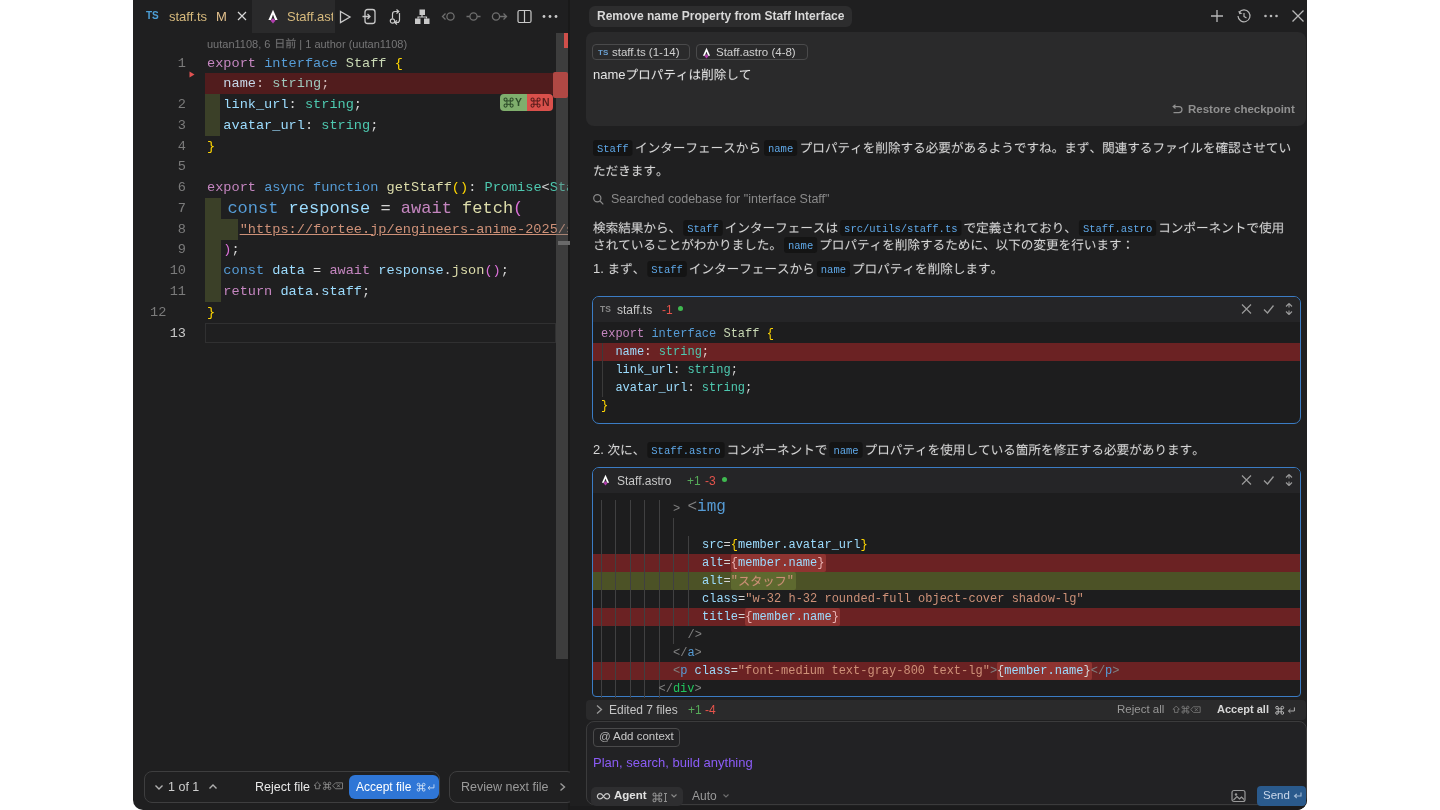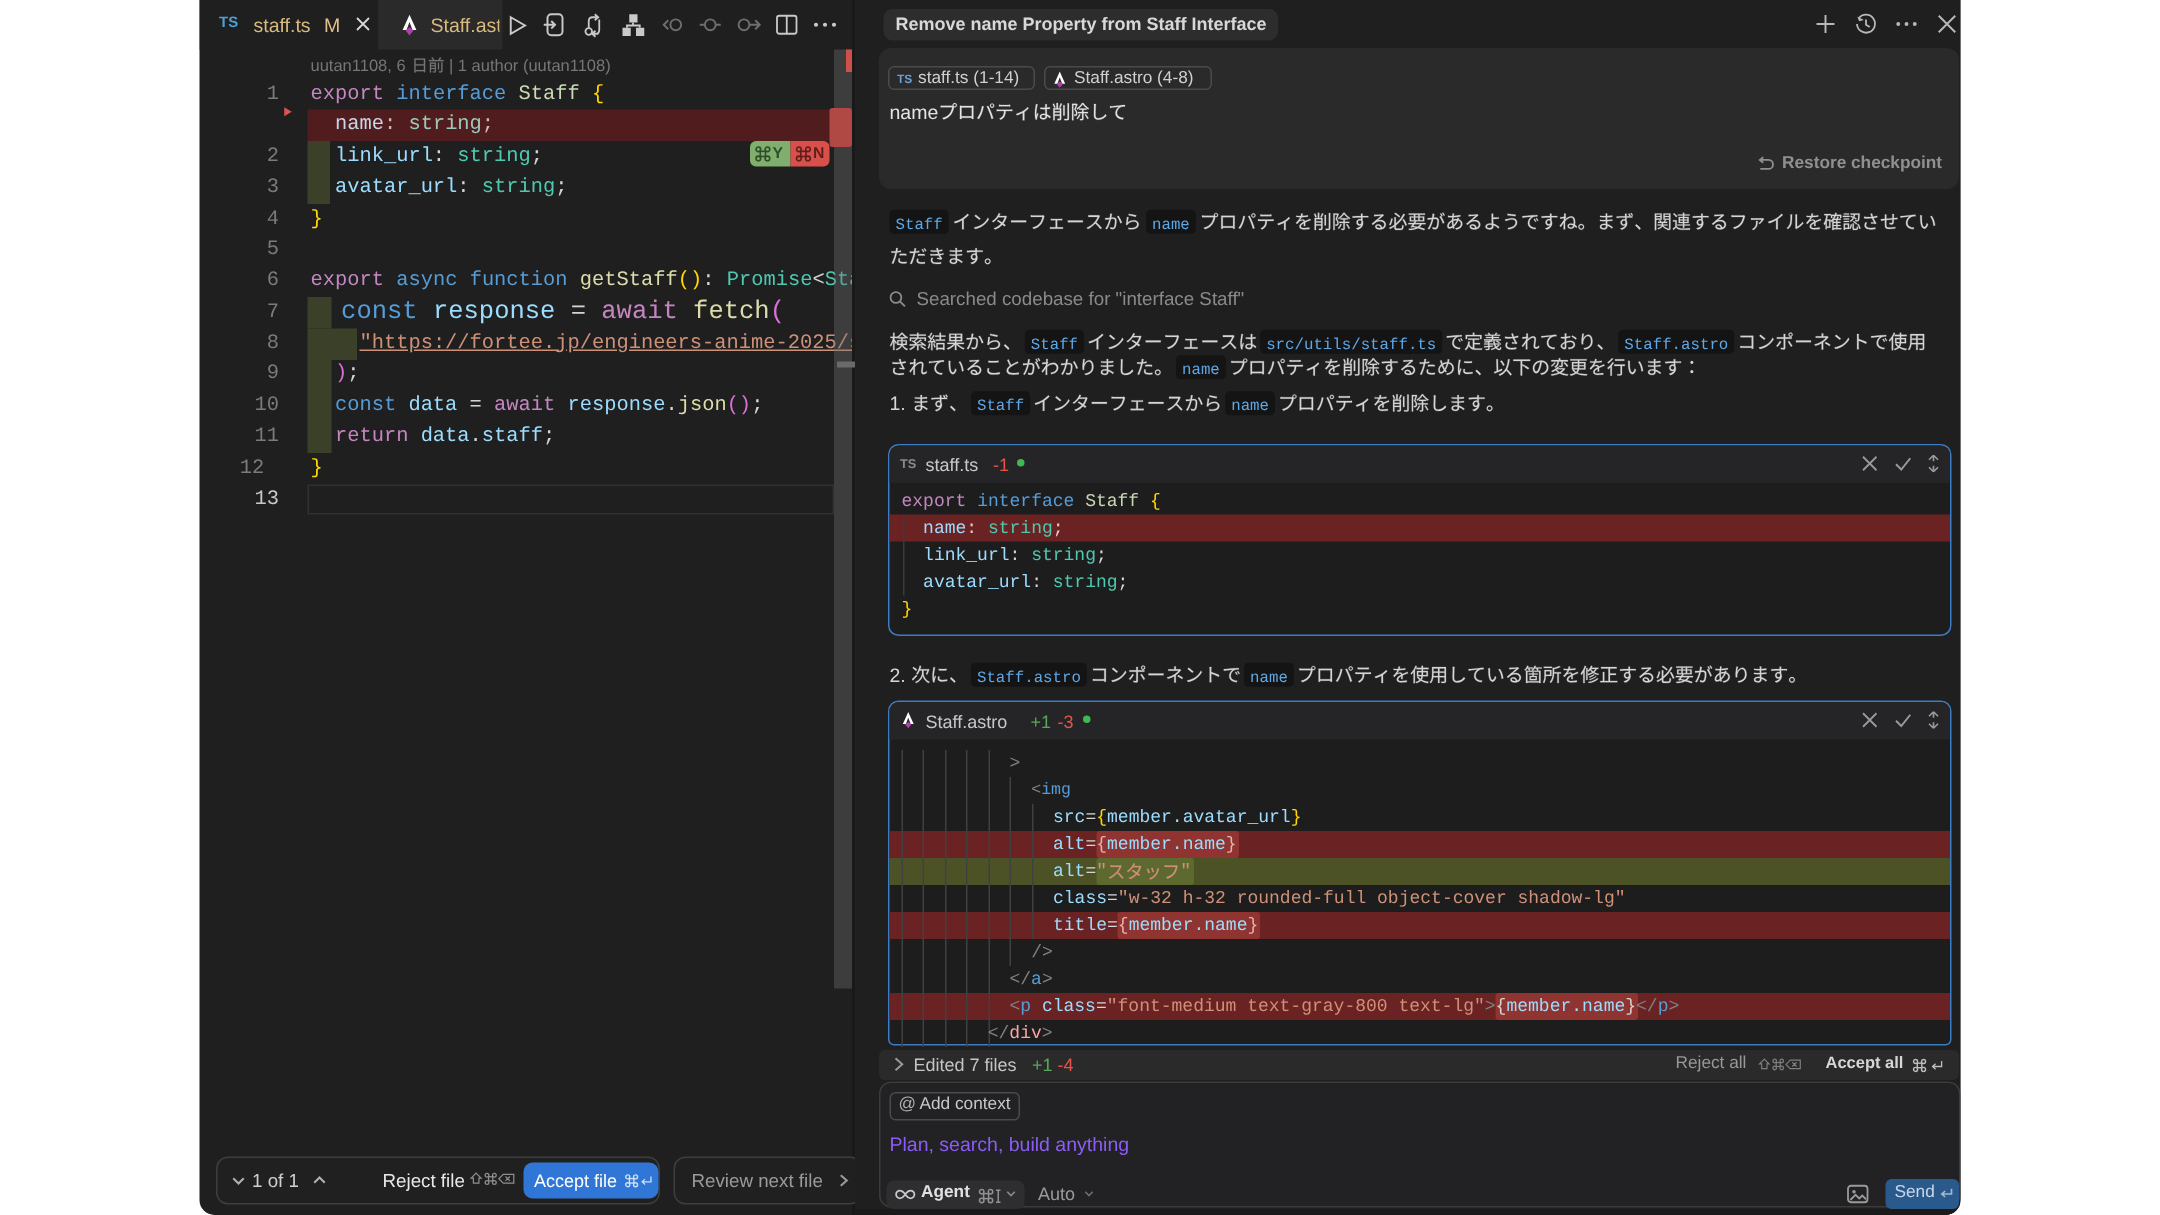--- a/index.html
+++ b/index.html
@@ -165,21 +165,21 @@
 <div class="ab mono" style="left:17px;top:97.0px;width:36px;text-align:right;font-size:13.6px;color:#7b7b7b">2</div>
 <div class="ab mono" style="left:17px;top:117.8px;width:36px;text-align:right;font-size:13.6px;color:#7b7b7b">3</div>
 <div class="ab mono" style="left:17px;top:138.6px;width:36px;text-align:right;font-size:13.6px;color:#7b7b7b">4</div>
 <div class="ab mono" style="left:17px;top:159.3px;width:36px;text-align:right;font-size:13.6px;color:#7b7b7b">5</div>
 <div class="ab mono" style="left:17px;top:180.1px;width:36px;text-align:right;font-size:13.6px;color:#7b7b7b">6</div>
 <div class="ab mono" style="left:17px;top:200.9px;width:36px;text-align:right;font-size:13.6px;color:#7b7b7b">7</div>
 <div class="ab mono" style="left:17px;top:221.7px;width:36px;text-align:right;font-size:13.6px;color:#7b7b7b">8</div>
 <div class="ab mono" style="left:17px;top:242.4px;width:36px;text-align:right;font-size:13.6px;color:#7b7b7b">9</div>
 <div class="ab mono" style="left:17px;top:263.2px;width:36px;text-align:right;font-size:13.6px;color:#7b7b7b">10</div>
 <div class="ab mono" style="left:17px;top:284.0px;width:36px;text-align:right;font-size:13.6px;color:#7b7b7b">11</div>
-<div class="ab mono" style="left:17px;top:304.7px;width:36px;text-align:center;font-size:13.6px;color:#7b7b7b">12</div>
+<div class="ab mono" style="left:17px;top:304.7px;width:36px;text-align:left;font-size:13.6px;color:#7b7b7b">12</div>
 <div class="ab mono" style="left:17px;top:325.5px;width:36px;text-align:right;font-size:13.6px;color:#c8c8c8">13</div>
 <svg class="ab" style="left:56px;top:71.4px" width="6" height="7" viewBox="0 0 6 7">
       <path d="M0.5 0.5 L5.5 3.5 L0.5 6.5 Z" fill="#e05252"></path>
     </svg>
 <div class="codeline" style="left:74px;top:55.5px;font-size:13.6px;line-height:15px"><span style="color:#c586c0">export</span><span style="color:#d4d4d4"> </span><span style="color:#569cd6">interface</span><span style="color:#d4d4d4"> </span><span style="color:#c8d8b4">Staff</span><span style="color:#d4d4d4"> </span><span style="color:#ffd702">{</span></div>
 <div class="codeline" style="left:74px;top:76.3px;font-size:13.6px;line-height:15px"><span style="color:#c7d7e8">  name</span><span style="color:#d0b8b8">: </span><span style="color:#9fc8bc">string</span><span style="color:#d0b8b8">;</span></div>
 <div class="codeline" style="left:74px;top:97.0px;font-size:13.6px;line-height:15px"><span style="color:#9cdcfe">  link_url</span><span style="color:#d4d4d4">: </span><span style="color:#4ec9b0">string</span><span style="color:#d4d4d4">;</span></div>
 <div class="codeline" style="left:74px;top:117.8px;font-size:13.6px;line-height:15px"><span style="color:#9cdcfe">  avatar_url</span><span style="color:#d4d4d4">: </span><span style="color:#4ec9b0">string</span><span style="color:#d4d4d4">;</span></div>
 <div class="codeline" style="left:74px;top:138.6px;font-size:13.6px;line-height:15px"><span style="color:#ffd702">}</span></div>
 <div class="codeline" style="left:74px;top:180.1px;font-size:13.6px;line-height:15px"><span style="color:#c586c0">export</span><span style="color:#d4d4d4"> </span><span style="color:#569cd6">async</span><span style="color:#d4d4d4"> </span><span style="color:#569cd6">function</span><span style="color:#d4d4d4"> </span><span style="color:#dcdcaa">getStaff</span><span style="color:#ffd702">(</span><span style="color:#ffd702">)</span><span style="color:#d4d4d4">:</span><span style="color:#d4d4d4"> </span><span style="color:#4ec9b0">Promise</span><span style="color:#d4d4d4">&lt;</span><span style="color:#4ec9b0">Staff</span><span style="color:#d4d4d4">[]</span><span style="color:#d4d4d4">&gt;</span><span style="color:#ffd702"> {</span></div>
@@ -611,39 +611,39 @@
 <div class="ab" style="left:612.1px;top:608.0px;width:95px;height:18px;background:#8f3431;border-radius:2px"></div>
 <div class="ab" style="left:864.0px;top:662.0px;width:95px;height:18px;background:#8f3431;border-radius:2px"></div>
 <div class="ab" style="left:467.5px;top:500.0px;width:1px;height:198px;background:#404041"></div>
 <div class="ab" style="left:482.0px;top:500.0px;width:1px;height:198px;background:#404041"></div>
 <div class="ab" style="left:496.5px;top:500.0px;width:1px;height:198px;background:#404041"></div>
 <div class="ab" style="left:511.0px;top:500.0px;width:1px;height:198px;background:#404041"></div>
 <div class="ab" style="left:525.5px;top:500.0px;width:1px;height:198px;background:#404041"></div>
 <div class="ab" style="left:540.0px;top:518.0px;width:1px;height:126px;background:#404041"></div>
 <div class="ab" style="left:554.5px;top:536.0px;width:1px;height:90px;background:#404041"></div>
 <div class="codeline" style="left:540.0px;top:502.0px;font-size:12px;line-height:14px"><span style="color:#808080">&gt;</span></div>
-<div class="codeline" style="left:554.5px;top:520.0px;font-size:11px;line-height:14px"><span style="color:#808080">&lt;</span><span style="color:#569cd6">img</span></div>
+<div class="codeline" style="left:554.5px;top:500px;font-size:16px;line-height:14px"><span style="color:#808080">&lt;</span><span style="color:#569cd6">img</span></div>
 <div class="codeline" style="left:569.0px;top:538.0px;font-size:12px;line-height:14px"><span style="color:#9cdcfe">src</span><span style="color:#d4d4d4">=</span><span style="color:#ffd702">{</span><span style="color:#9cdcfe">member.avatar_url</span><span style="color:#ffd702">}</span></div>
 <div class="codeline" style="left:569.0px;top:556.0px;font-size:12px;line-height:14px"><span style="color:#9cdcfe">alt</span><span style="color:#d4d4d4">=</span><span style="color:#e8b0b0">{</span><span style="color:#9cdcfe">member.name</span><span style="color:#e8b0b0">}</span></div>
 <div class="codeline" style="left:569.0px;top:574.0px;font-size:12px;line-height:14px"><span style="color:#9cdcfe">alt</span><span style="color:#d4d4d4">=</span><span style="color:#ce9178">"</span></div>
 <svg style="position:absolute;left:605.001171875px;top:574px" width="52" height="16" viewBox="0 0 52 16">
       <g fill="#ce9178" stroke="#ce9178" stroke-width="12">
         <use href="#u30b9" transform="translate(0.0,11.5) scale(0.01220,-0.01220)"></use>
         <use href="#u30bf" transform="translate(12.2,11.5) scale(0.01220,-0.01220)"></use>
         <use href="#u30c3" transform="translate(24.4,11.5) scale(0.01220,-0.01220)"></use>
         <use href="#u30d5" transform="translate(36.6,11.5) scale(0.01220,-0.01220)"></use>
       </g>
     </svg>
 <div class="codeline" style="left:653.8px;top:574.0px;font-size:12px;line-height:14px"><span style="color:#ce9178">"</span></div>
 <div class="codeline" style="left:569.0px;top:592.0px;font-size:12px;line-height:14px"><span style="color:#9cdcfe">class</span><span style="color:#d4d4d4">=</span><span style="color:#ce9178">"w-32 h-32 rounded-full object-cover shadow-lg"</span></div>
 <div class="codeline" style="left:569.0px;top:610.0px;font-size:12px;line-height:14px"><span style="color:#9cdcfe">title</span><span style="color:#d4d4d4">=</span><span style="color:#e8b0b0">{</span><span style="color:#9cdcfe">member.name</span><span style="color:#e8b0b0">}</span></div>
 <div class="codeline" style="left:554.5px;top:628.0px;font-size:12px;line-height:14px"><span style="color:#808080">/&gt;</span></div>
 <div class="codeline" style="left:540.0px;top:646.0px;font-size:12px;line-height:14px"><span style="color:#808080">&lt;/</span><span style="color:#569cd6">a</span><span style="color:#808080">&gt;</span></div>
 <div class="codeline" style="left:540.0px;top:664.0px;font-size:12px;line-height:14px"><span style="color:#808080">&lt;</span><span style="color:#569cd6">p</span><span style="color:#d4d4d4"> </span><span style="color:#9cdcfe">class</span><span style="color:#d4d4d4">=</span><span style="color:#ce9178">"font-medium text-gray-800 text-lg"</span><span style="color:#808080">&gt;</span><span style="color:#d4d4d4">{</span><span style="color:#9cdcfe">member.name</span><span style="color:#d4d4d4">}</span><span style="color:#808080">&lt;/</span><span style="color:#569cd6">p</span><span style="color:#808080">&gt;</span></div>
-<div class="codeline" style="left:525.5px;top:682.0px;font-size:12px;line-height:14px"><span style="color:#808080">&lt;/</span><span style="color:#fca5a5">div</span><span style="color:#808080">&gt;</span></div>
+<div class="codeline" style="left:525.5px;top:682.0px;font-size:12px;line-height:14px"><span style="color:#808080">&lt;/</span><span style="color:#22c55e">div</span><span style="color:#808080">&gt;</span></div>
 <div class="ab" style="left:453px;top:699.5px;width:720px;height:20px;background:#2a2a2b;border-radius:4px"></div>
 <svg class="ab" style="left:461px;top:704px" width="10" height="11" viewBox="0 0 10 11">
       <path d="M3 1.5 L7.5 5.5 L3 9.5" stroke="#9a9a9a" stroke-width="1.3" fill="none"></path>
     </svg>
 <div class="ab" style="left:476px;top:702.5px;font:12px 'Liberation Sans';color:#c4c4c4">Edited 7 files</div>
 <div class="ab" style="left:555px;top:702.5px;font:12px 'Liberation Sans';color:#56ab59">+1</div>
 <div class="ab" style="left:572px;top:702.5px;font:12px 'Liberation Sans';color:#e5534b">-4</div>
 <div class="ab" style="left:984px;top:703px;font:11.5px 'Liberation Sans';color:#989898">Reject all</div>
 <svg class="ab" style="left:1039px;top:704.5px" width="31" height="12" viewBox="0 0 44 17">
 <path d="M6 1.5 L10.5 6 H8.5 V10.5 H3.5 V6 H1.5 Z" fill="none" stroke="#7f7f7f" stroke-width="1.1"></path>

